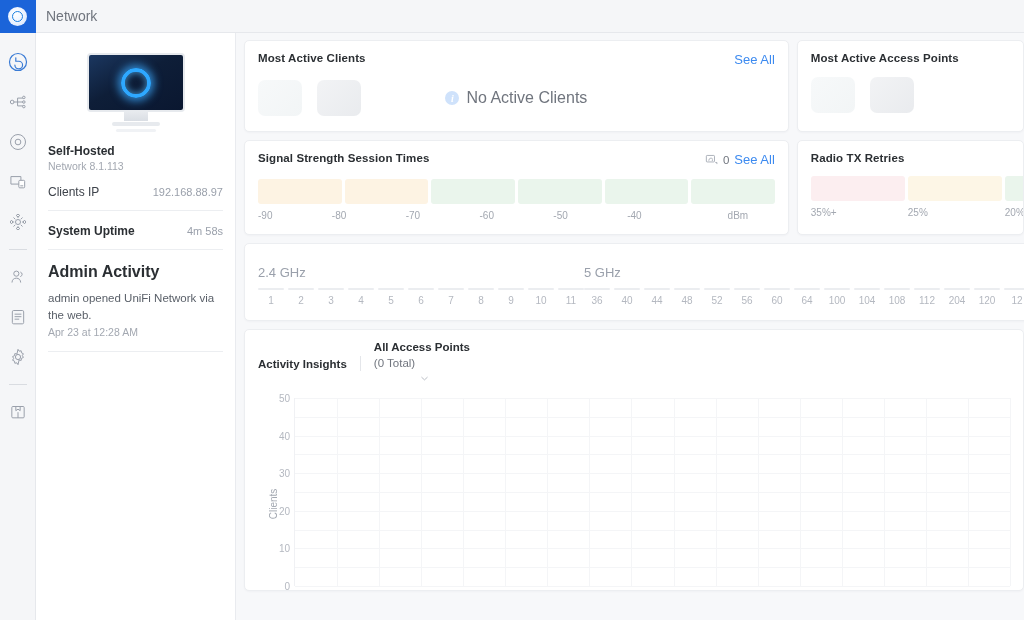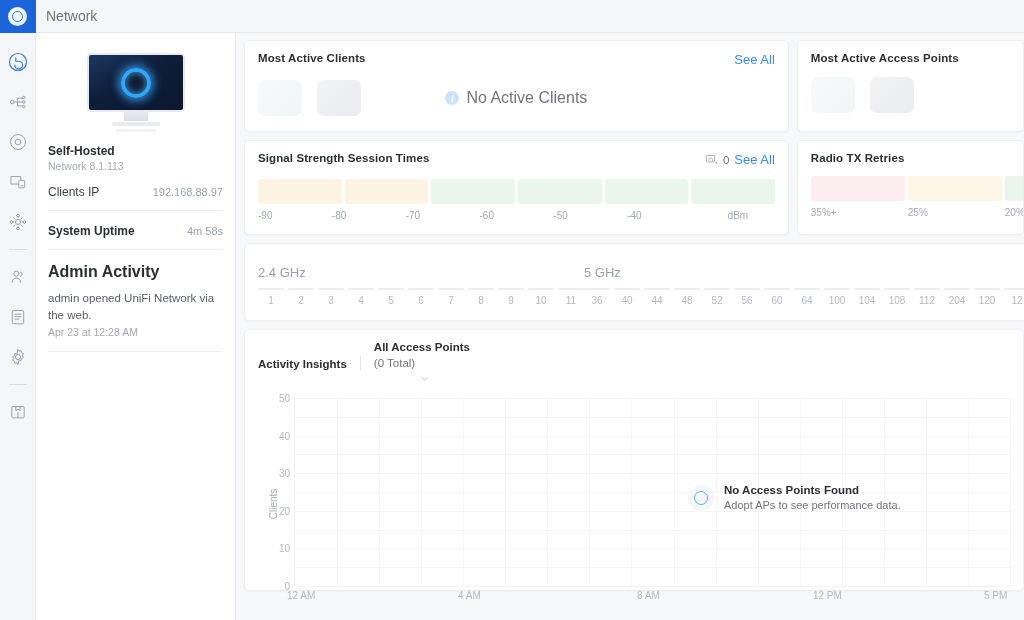--- a/index.html
+++ b/index.html
@@ -640,33 +640,19 @@
               <div class="gline-v" style="left: 52.9412%;"></div>
               <div class="gline-v" style="left: 58.8235%;"></div>
               <div class="gline-v" style="left: 64.7059%;"></div>
               <div class="gline-v" style="left: 70.5882%;"></div>
               <div class="gline-v" style="left: 76.4706%;"></div>
               <div class="gline-v" style="left: 82.3529%;"></div>
               <div class="gline-v" style="left: 88.2353%;"></div>
               <div class="gline-v" style="left: 94.1176%;"></div>
               <div class="gline-v" style="left: 100%;"></div>
             </div>
-          <div class="xticks" id="xticks">
-              <div class="xtick" style="left: 1%;">12 AM</div>
-              <div class="xtick" style="left: 24.5%;">4 AM</div>
-              <div class="xtick" style="left: 49.5%;">8 AM</div>
-              <div class="xtick" style="left: 74.5%;">12 PM</div>
-              <div class="xtick" style="left: 98%;">5 PM</div>
-            </div>
-
-          <div class="no-ap">
-            <span class="no-ap-icon"></span>
-            <span>
-              <div class="no-ap-t1">No Access Points Found</div>
-              <div class="no-ap-t2">Adopt APs to see performance data.</div>
-            </span>
-          </div>
+
         </div>
       </div>
     </div>
 
   </div>
 </div>
 
 </body></html>

